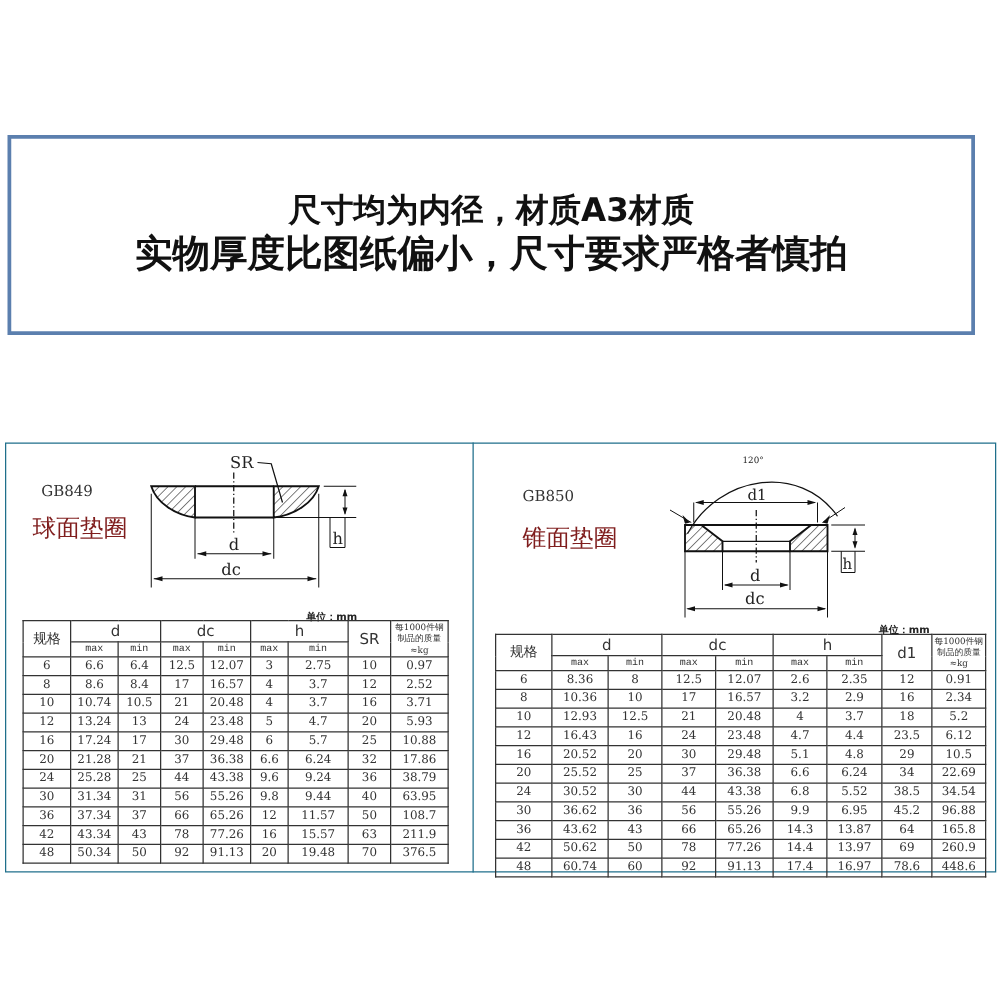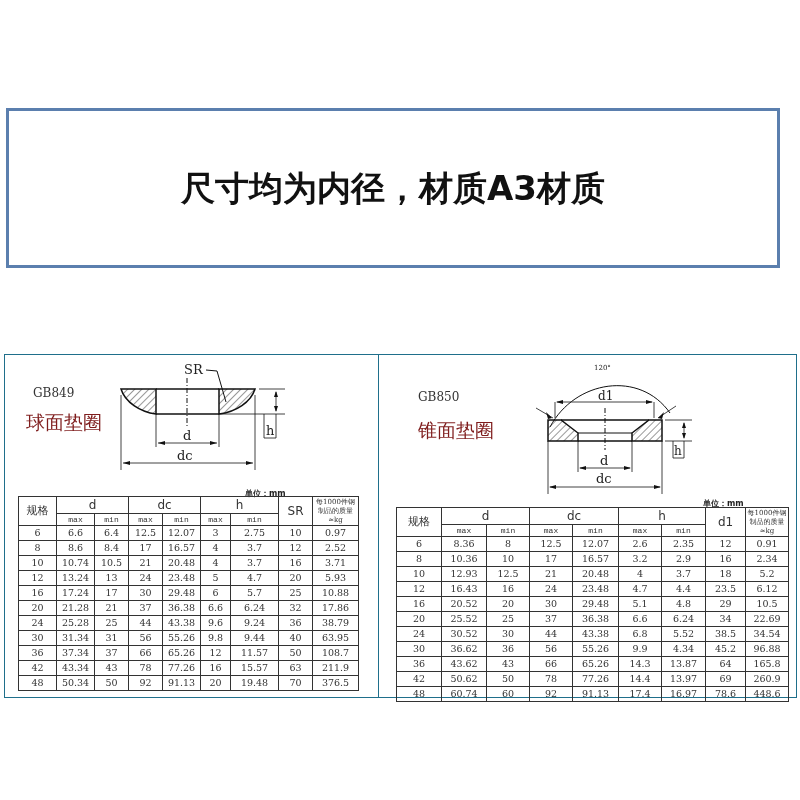--- a/index.html
+++ b/index.html
@@ -5,21 +5,21 @@
   * { box-sizing: border-box; margin: 0; padding: 0; }
   html, body { width: 800px; height: 800px; background: #ffffff; overflow: hidden; }
   body { position: relative; font-family: "DejaVu Sans", sans-serif; color: #111; }
 
   .banner {
     position: absolute; left: 6px; top: 108px; width: 774px; height: 160px;
     border: 3px solid #5b7fae; background: #fff;
     display: flex; flex-direction: column; align-items: center; justify-content: center;
   }
   .banner-line { font-family: "DejaVu Sans", sans-serif; font-weight: bold; color: #111; white-space: nowrap; line-height: 1.2; letter-spacing: 0px; }
-  .l1 { font-size: 34px; }
+  .l1 { font-size: 26px; }
   .l2 { font-size: 34px; }
   .l3 { font-size: 30px; }
   .red { color: #e21b1b; }
 
   .frame {
     position: absolute; left: 4px; top: 354px; width: 793px; height: 344px;
     border: 1px solid #1f6f8b;
   }
   .divider { position: absolute; left: 378px; top: 354px; width: 1px; height: 344px; background: #1f6f8b; }
 
@@ -42,20 +42,21 @@
   table.spec th.mass { font-size: 7px; line-height: 9px; white-space: normal; }
 
   svg { position: absolute; overflow: visible; }
   .lbl { font-family: "DejaVu Serif", serif; fill: #222; }
 </style>
 </head>
 <body>
 
 <div class="banner">
   <div class="banner-line l1">尺寸均为内径，材质A3材质</div>
+  <div class="banner-line l3">实物厚度比图纸偏小，尺寸要求严格者慎拍</div>
 </div>
 
 <div class="frame"></div>
 <div class="divider"></div>
 
 <div class="std-title" style="left:33px; top:386px;">GB849</div>
 <div class="std-sub" style="left:26px; top:410px;">球面垫圈</div>
 
 <svg style="left:0; top:0;" width="800" height="800">
   <defs>
@@ -417,21 +418,21 @@
         <td>38.5</td>
         <td>34.54</td>
       </tr>
       <tr>
         <td>30</td>
         <td>36.62</td>
         <td>36</td>
         <td>56</td>
         <td>55.26</td>
         <td>9.9</td>
-        <td>4.34</td>
+        <td>6.95</td>
         <td>45.2</td>
         <td>96.88</td>
       </tr>
       <tr>
         <td>36</td>
         <td>43.62</td>
         <td>43</td>
         <td>66</td>
         <td>65.26</td>
         <td>14.3</td>

